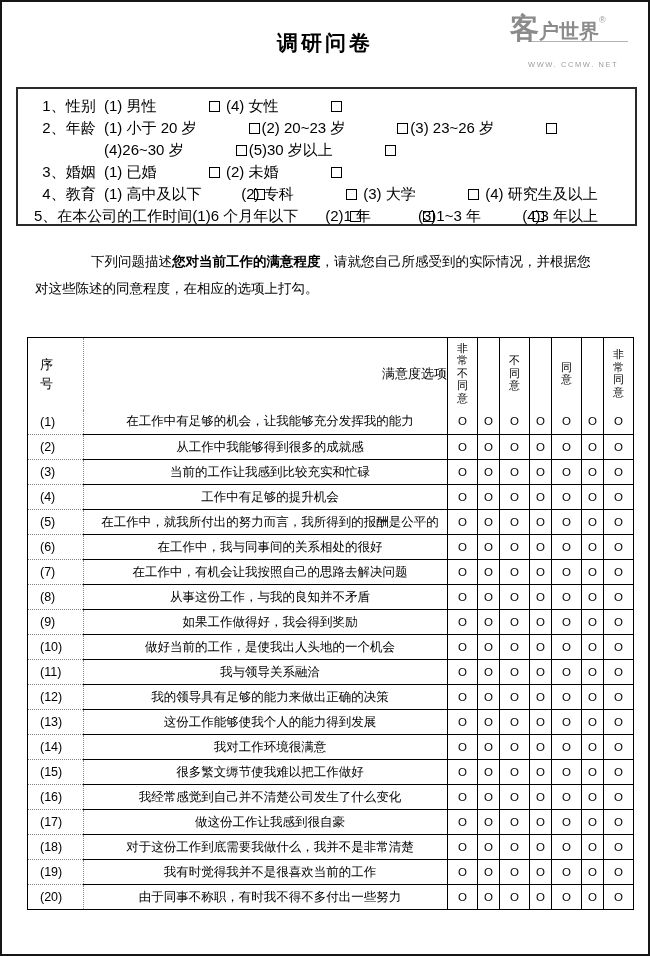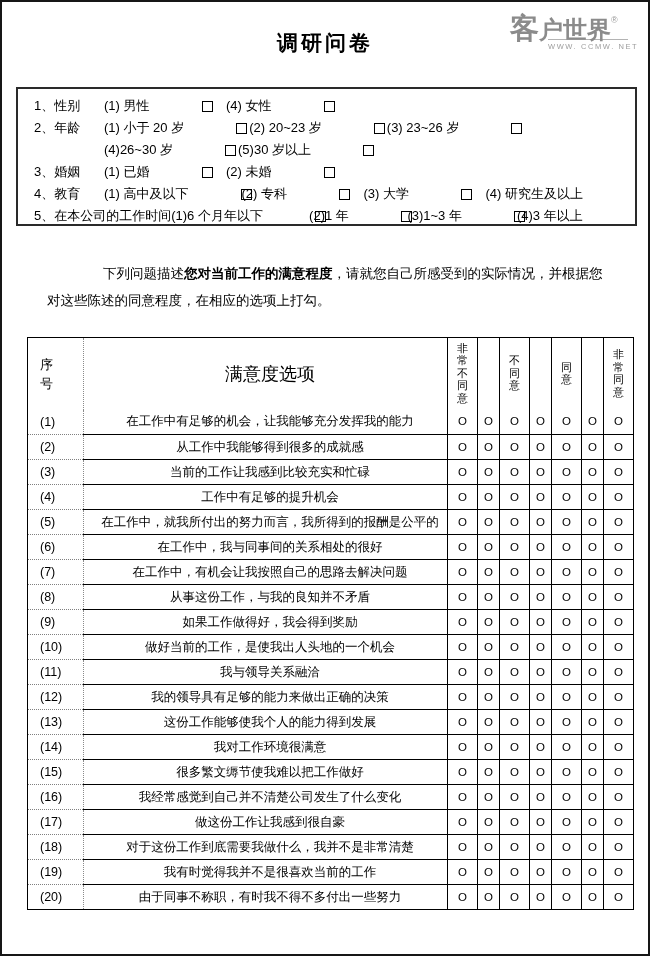--- a/index.html
+++ b/index.html
@@ -6,49 +6,49 @@
   .page{
     position:relative;width:650px;height:956px;box-sizing:border-box;
     background:#fff;border:2px solid #161616;overflow:hidden;color:#000;
     font-family:Liberation Sans, sans-serif;
   }
   
   .title{position:absolute;top:27px;left:0;width:100%;text-align:center;
     font-size:21px;font-weight:bold;letter-spacing:3px;}
   
   .logo{position:absolute;top:13px;right:20px;width:118px;color:#8b8b8b;}
-  .logo-brand{display:inline-block;font-size:24px;font-weight:bold;line-height:27px;letter-spacing:0;}
+  .logo-brand{display:inline-block;font-size:20px;font-weight:bold;line-height:27px;letter-spacing:0;}
   .logo-brand::first-letter{font-size:29px;}
   .logo-reg{font-size:9px;vertical-align:top;color:#9a9a9a;}
   .logo-site{font-size:7.5px;letter-spacing:1.6px;color:#9d9d9d;white-space:nowrap;
-    border-top:1px solid #b3b3b3;margin:-4px 0 0 38px;padding-top:2px;}
+    border-top:1px solid #b3b3b3;margin:-4px 0 0 18px;padding-top:18px;}
   
   .demo-box{position:absolute;left:14px;top:85px;width:621px;height:139px;
     box-sizing:border-box;border:2px solid #2a2a2a;padding:6px 0 0 16px;
-    font-size:13px;overflow:hidden;}
+    font-size:15px;overflow:hidden;text-align:center;}
   .demo-line{display:flex;align-items:center;height:22px;white-space:nowrap;}
   .demo-label{flex:0 0 auto;min-width:70px;}
   .opt{display:flex;align-items:center;min-width:120px;margin-right:2px;gap:44px;}
   .demo-line.compact .opt{min-width:0;margin-right:20px;}
   .cb{display:inline-block;width:9px;height:9px;border:1px solid #000;
     margin-left:8px;flex:0 0 auto;background:#fff;}
   
-  .instructions{position:absolute;left:33px;top:246px;width:562px;margin:12px;
+  .instructions{position:absolute;left:33px;top:246px;width:562px;margin:0;
     font-size:13.5px;line-height:27px;text-indent:56px;}
   
   table.survey{position:absolute;left:25px;top:335px;width:606px;
     border-collapse:collapse;table-layout:fixed;border:1px solid #000;background:#fff;}
   .survey th,.survey td{padding:0;font-weight:normal;vertical-align:middle;}
   .survey thead tr{height:72px;}
   .survey tbody tr{height:25px;}
   th.seq,td.seq{text-align:left;padding-left:12px;font-size:12.5px;border-right:1px dotted #8a8a8a;}
   td.seq{border-bottom:1px dotted #808080;}
   th.desc,td.desc{padding-left:9px;font-size:12.5px;border-right:1px solid #000;text-align:center;}
   td.desc{border-bottom:1px solid #000;white-space:nowrap;overflow:hidden;}
-  th.desc{text-align:center;font-size:18px;}
+  th.desc{text-align:right;font-size:13px;}
   th.optc,td.optc{border-left:1px solid #000;text-align:center;}
   td.optc{border-bottom:1px solid #000;font-size:11.5px;line-height:11px;}
   .seqh{display:inline-block;width:15px;word-break:break-all;line-height:19px;font-size:13px;}
   .vlabel{display:inline-block;margin:0 auto;}
   .vlabel div{font-size:11px;line-height:12.5px;text-align:center;}
 </style>
 </head>
 <body>
 
 <div class="page">

